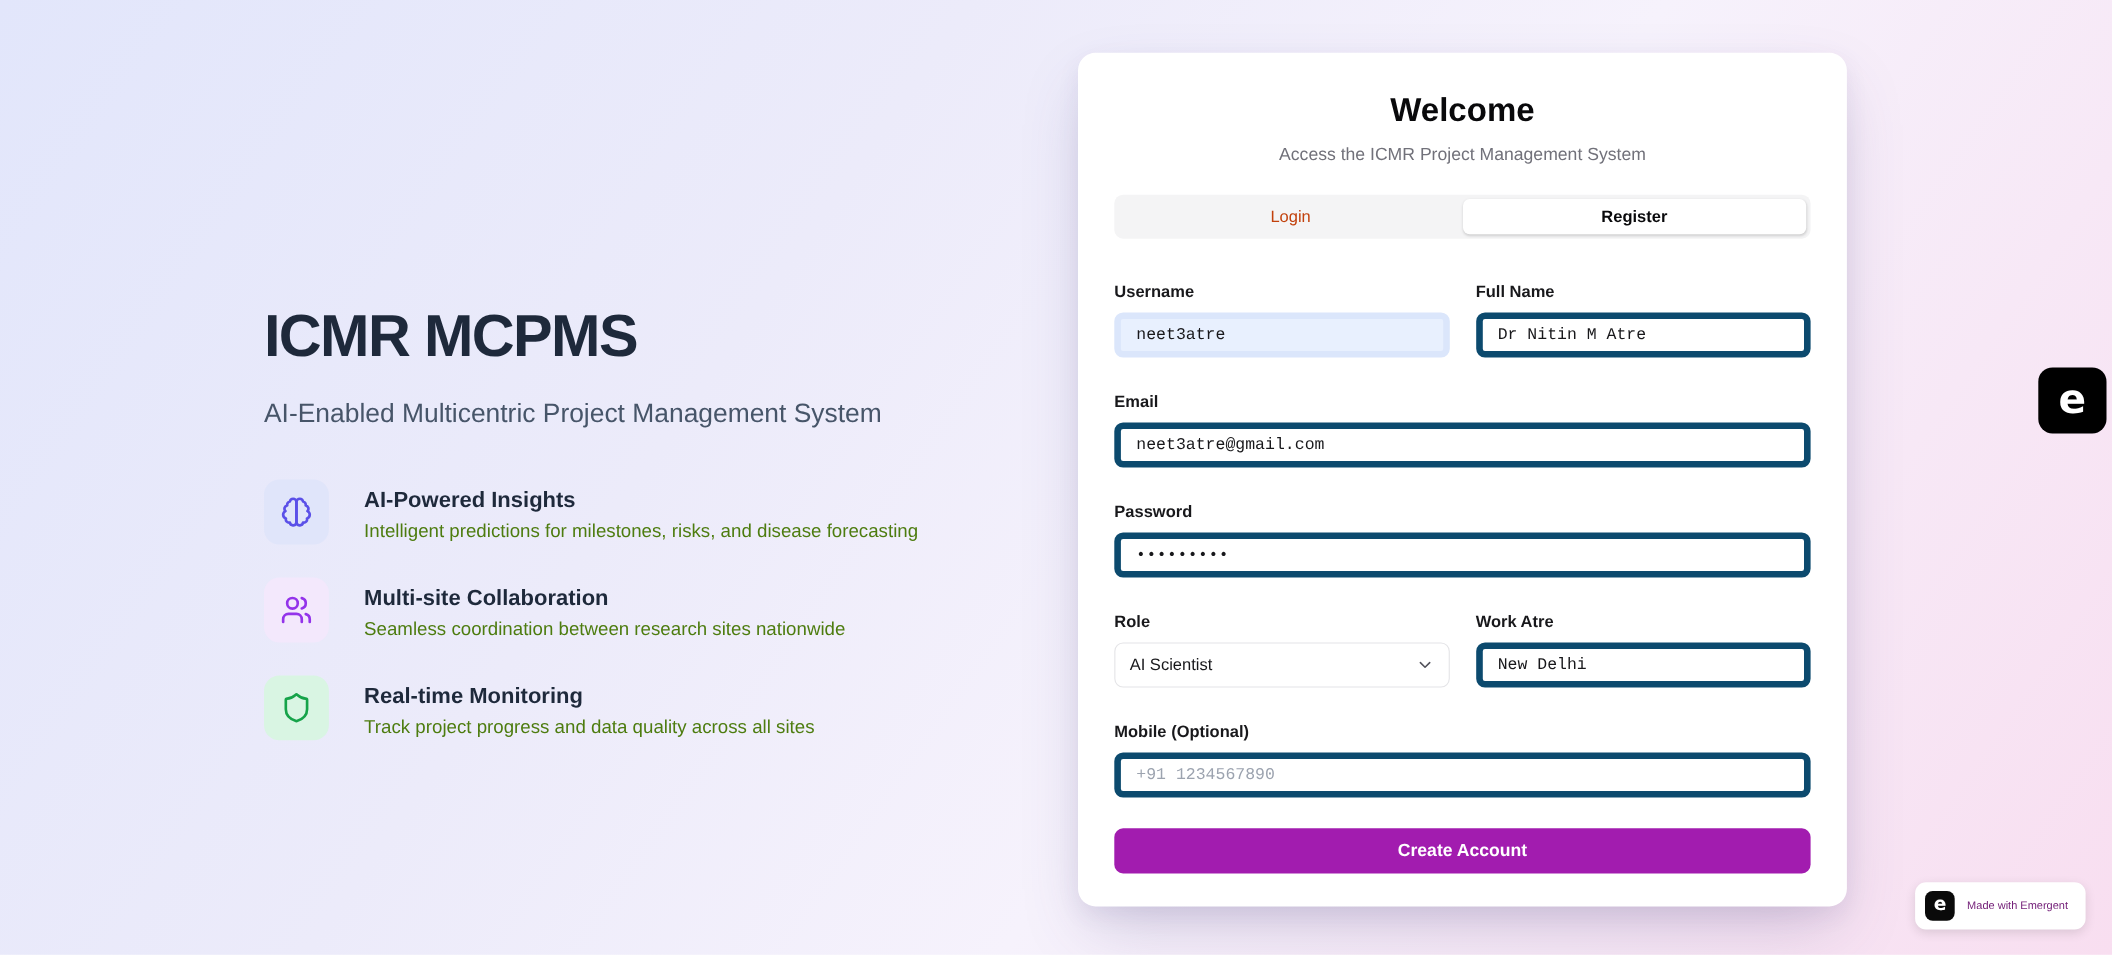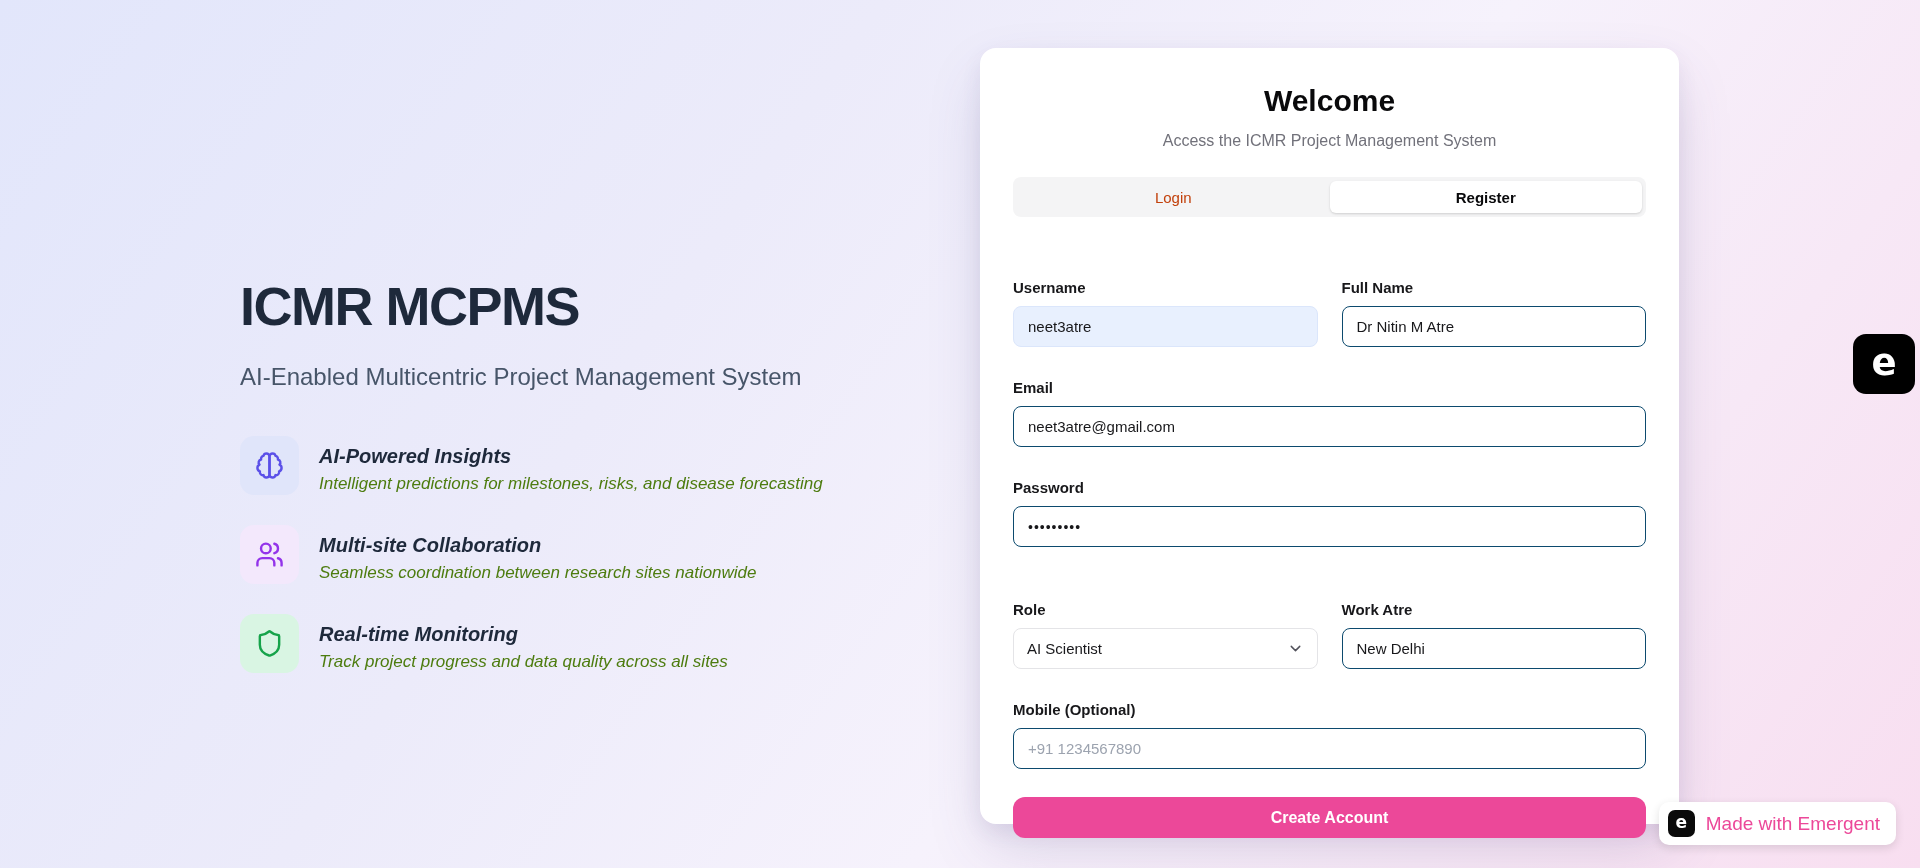--- a/index.html
+++ b/index.html
@@ -10,21 +10,21 @@
     position: relative;
     overflow: hidden;
     color: #18181b;
   }
 
   
   .brand { position:absolute; left:240px; top:232px; width:660px; }
   .brand-title { font-size:54px; line-height:60px; font-weight:800; letter-spacing:-1.5px; color:#1e293b;margin-top:44px; }
   .brand-subtitle { margin-top:26px; font-size:24px; line-height:30px; font-weight:400; color:#475569; }
   .features { margin-top:44px; display:flex; flex-direction:column; gap:30px; }
-  .feature { display:flex; gap:20px; align-items:flex-end;font-style:italic; }
+  .feature { display:flex; gap:32px; align-items:center; }
   .feature-icon-box { width:59px; height:59px; border-radius:14px; flex:0 0 auto;
     display:flex; align-items:center; justify-content:center; }
   .feature-icon-box svg { width:29px; height:29px; }
   .feature-text { padding-top:5px; }
   .feature-title { font-size:20px; line-height:24px; font-weight:700; color:#1e293b; }
   .feature-desc { margin-top:5px; font-size:17px; line-height:22px; color:#4d7c0f; }
 
   
   .card {
     position:absolute; left:980px; top:48px; width:699px; height:776px;
@@ -36,26 +36,26 @@
 
   .tabs { margin-top:26px; height:40px; background:#f4f4f5; border-radius:8px; padding:4px; display:flex; }
   .tab { flex:1; display:flex; align-items:center; justify-content:center;
     font-size:15px; font-weight:500; color:#c2410c; border-radius:6px; cursor:pointer; }
   .tab.active { background:#ffffff; color:#09090b; font-weight:600;
     box-shadow:0 1px 3px rgba(0,0,0,0.1), 0 1px 2px rgba(0,0,0,0.06); }
 
   .form-group { margin-top:32px; }
   .form-group.first { margin-top:40px; }
   .row2 { display:flex; gap:24px; }
-  .row2 .col { flex:1; min-width:0;margin-top:22px; }
+  .row2 .col { flex:1; min-width:0; }
   .field-label { display:block; font-size:15px; line-height:18px; font-weight:600; color:#18181b; }
   .input {
-    margin-top:9px; width:100%; height:41px; border:1px solid #0c4a6e; border-radius:8px;
+    margin-top:9px; width:100%; height:41px; border:6px solid #0c4a6e; border-radius:8px;
     padding:0 14px; font-size:15px; color:#18181b; background:#ffffff; outline:none;
-    font-family:Liberation Sans, sans-serif;
+    font-family:Liberation Mono, monospace;
   }
   .input::placeholder { color:#9ca3af; }
   .input.autofill { background:#e8f0fe; border-color:#dbe6fb; }
   .input.password { letter-spacing:1px; font-size:14px; }
   .select {
     margin-top:9px; width:100%; height:41px; border:1px solid #e4e4e7; border-radius:8px;
     padding:0 13px; font-size:15px; color:#18181b; background:#ffffff;
     display:flex; align-items:center; justify-content:space-between; cursor:pointer;
   }
   .select svg { width:17px; height:17px; color:#52525b; }
@@ -80,21 +80,21 @@
     background:#ffffff; border-radius:10px; padding:0 16px 0 9px;
     display:flex; align-items:center; gap:11px;
     box-shadow:0 3px 10px rgba(0,0,0,0.12); cursor:pointer;
   }
   .made-with .mini-logo {
     width:27px; height:27px; background:#0a0a0a; border-radius:7px;
     display:flex; align-items:center; justify-content:center;
   }
   .made-with .mini-logo span { color:#ffffff; font-size:17px; font-weight:800; line-height:1;
     font-family:"DejaVu Sans", sans-serif; transform:translateY(-1px); }
-  .made-with .mw-text { font-size:19px; color:#ec4899; }
+  .made-with .mw-text { font-size:10px; color:#701a75; }
 </style>
 </head>
 <body>
 
 <div class="brand">
   <div class="brand-title">ICMR MCPMS</div>
   <div class="brand-subtitle">AI-Enabled Multicentric Project Management System</div>
 
   <div class="features">
 
@@ -185,21 +185,21 @@
       <label class="field-label">Work Atre</label>
       <input class="input" type="text" value="New Delhi" style="">
     </div>
   </div>
 
   <div class="form-group">
     <label class="field-label">Mobile (Optional)</label>
     <input class="input" type="text" placeholder="+91 1234567890" style="">
   </div>
 
-  <button class="submit-btn" style="background: #ec4899; border-radius: 12px;">Create Account</button>
+  <button class="submit-btn" style="background: #a21caf;">Create Account</button>
 </div>
 
 <div class="side-badge">
   <span class="e-glyph">e</span>
 </div>
 
 <div class="made-with">
   <span class="mini-logo">
     <span>e</span>
   </span>

